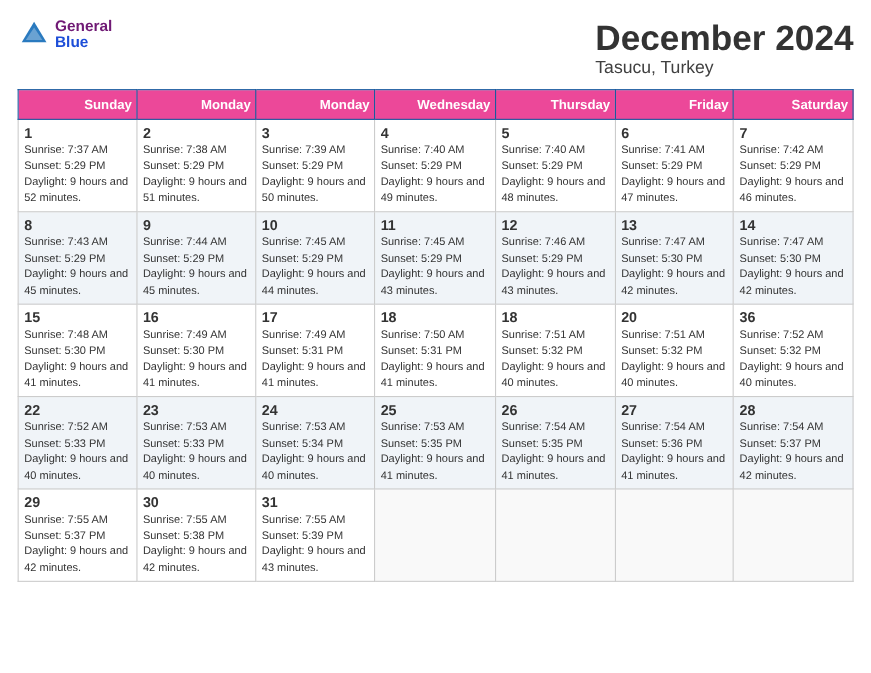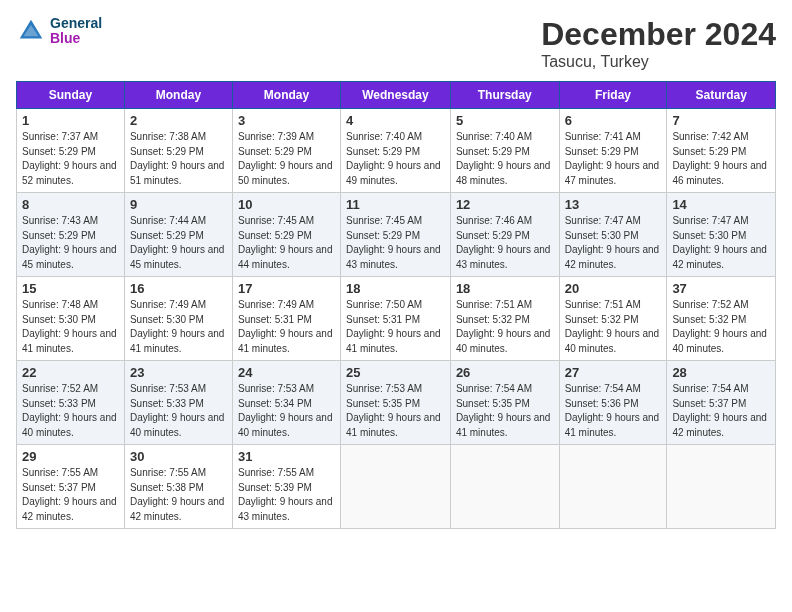--- a/index.html
+++ b/index.html
@@ -21,22 +21,22 @@
       align-items: center;
       gap: 4px;
     }
     .logo-text {
       display: flex;
       flex-direction: column;
       font-size: 14px;
       font-weight: bold;
       line-height: 1.1;
     }
-    .logo-text span:first-child { color: #0c4a6e; }
-    .logo-text span:last-child { color: #a21caf; }
+    .logo-text span:first-child { color: #701a75; }
+    .logo-text span:last-child { color: #1d4ed8; }
     .logo-icon {
       width: 30px;
       height: 30px;
     }
     .title-section {
       text-align: left;
     }
     .title-section h1 {
       font-size: 32px;
       font-weight: bold;
@@ -46,24 +46,24 @@
       font-size: 16px;
       color: #404040;
       font-weight: normal;
     }
     .calendar {
       width: 100%;
       border-collapse: collapse;
       font-size: 11px;
     }
     .calendar thead tr th {
-      background: #6d28d9;
+      background: #ec4899;
       color: #fff;
       padding: 6px 4px;
-      text-align: center;
+      text-align: right;
       font-size: 12px;
       font-weight: bold;
       border: 1px solid #1a5a9f;
     }
     .calendar tbody tr td {
       border: 1px solid #ccc;
       vertical-align: top;
       padding: 4px 5px;
       width: 113px;
       min-height: 80px;
@@ -200,21 +200,21 @@
         </td>
         <td>
           <span class="day-num">18</span>
           <div class="day-info">Sunrise: 7:51 AM<br>Sunset: 5:32 PM<br>Daylight: 9 hours and 40 minutes.</div>
         </td>
         <td>
           <span class="day-num">20</span>
           <div class="day-info">Sunrise: 7:51 AM<br>Sunset: 5:32 PM<br>Daylight: 9 hours and 40 minutes.</div>
         </td>
         <td>
-          <span class="day-num">37</span>
+          <span class="day-num">36</span>
           <div class="day-info">Sunrise: 7:52 AM<br>Sunset: 5:32 PM<br>Daylight: 9 hours and 40 minutes.</div>
         </td>
       </tr>
       <tr>
         <td>
           <span class="day-num">22</span>
           <div class="day-info">Sunrise: 7:52 AM<br>Sunset: 5:33 PM<br>Daylight: 9 hours and 40 minutes.</div>
         </td>
         <td>
           <span class="day-num">23</span>

